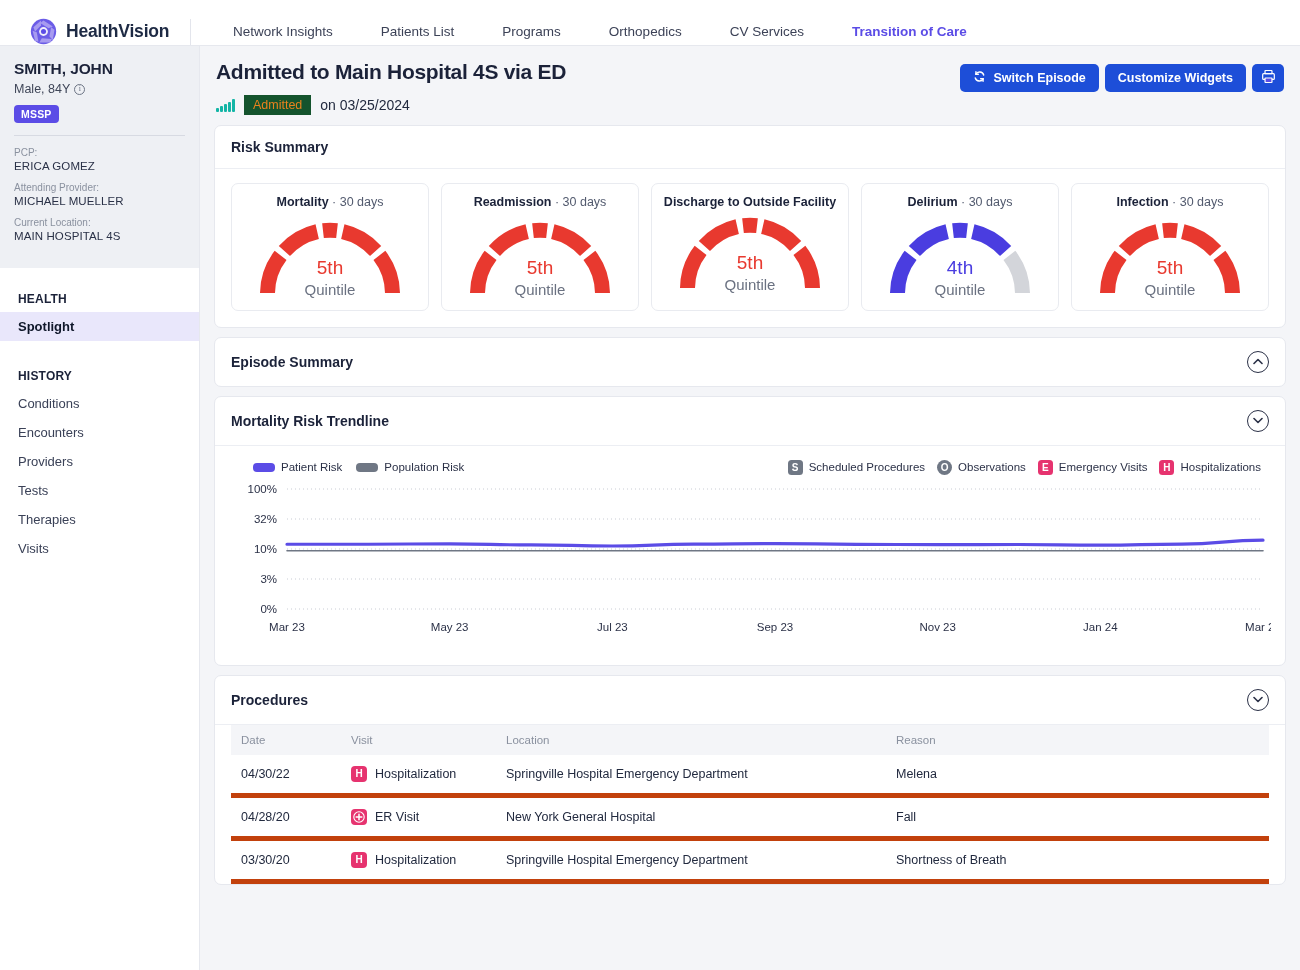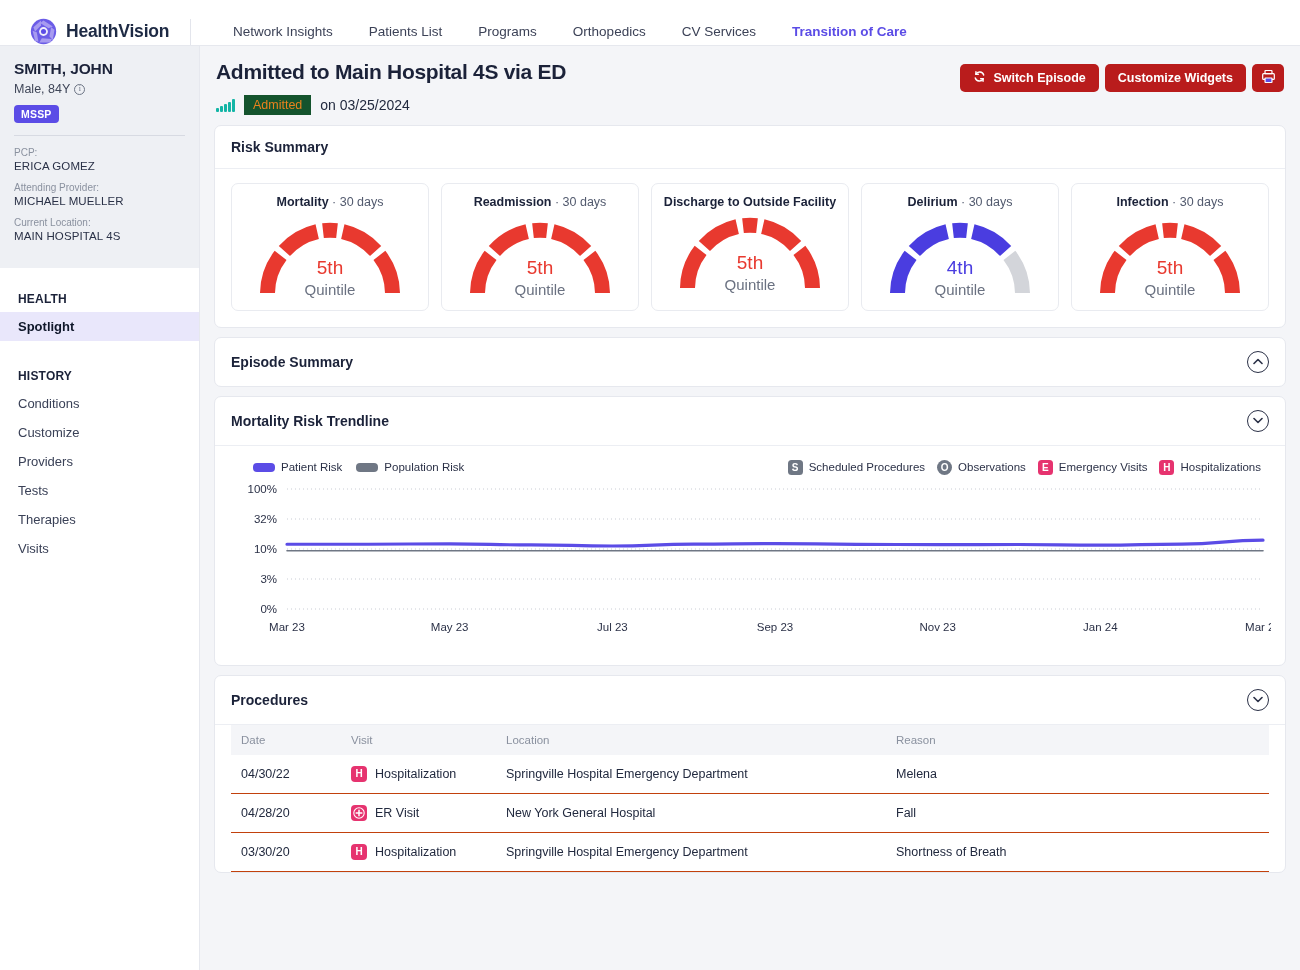--- a/index.html
+++ b/index.html
@@ -14,21 +14,21 @@
 
   
   .topnav {
     height: 46px; background:#ffffff; display:flex; align-items:flex-end;
     border-bottom:1px solid #e6e8ee; position:relative; z-index:5;padding-left:16px;
   }
   .brand { display:flex; align-items:center; gap:9px; width:168px; padding-left:14px; }
   .brand-logo { width:27px; height:27px; flex:none; }
   .brand-name { font-size:17.5px; font-weight:bold; color:#1e2a44; letter-spacing:-0.2px; }
   .nav-sep { width:1px; height:26px; background:#e3e5ec; margin-left:6px; }
-  .nav-items { display:flex; align-items:center; gap:0; margin-left:24px; }
+  .nav-items { display:flex; align-items:center; gap:12px; margin-left:24px; }
   .nav-item {
     font-size:13.5px; color:#3c4257; padding:6px 18px; cursor:pointer;
     white-space:nowrap;
   }
   .nav-item.active { color:#5b4ce6; font-weight:bold; }
 
   
   .body-wrap { display:flex; height:924px; }
 
   
@@ -72,21 +72,21 @@
   .bars { display:flex; align-items:flex-end; gap:1.5px; height:13px; }
   .bars i { width:2.6px; background:#13b5a6; border-radius:1px; display:block; }
   .badge-admitted {
     background:#14532d; color:#e9821d; font-size:12.5px; padding:3px 9px;
     border-radius:0; font-weight:500;
   }
   .sub-date { font-size:14px; color:#222a3f; }
 
   .head-actions { position:absolute; right:2px; top:18px; display:flex; gap:6px; }
   .btn {
-    background:#b91c1c; color:#fff; border:none; border-radius:5px;
+    background:#1d4ed8; color:#fff; border:none; border-radius:5px;
     font-size:12.5px; font-weight:bold; padding:0 13px; height:28px;
     display:inline-flex; align-items:center; gap:7px; cursor:pointer;
     font-family:"Liberation Sans", sans-serif;
   }
   .btn-icon { width:32px; padding:0; justify-content:center; }
 
   
   .card {
     background:#fff; border:1px solid #e6e8ee; border-radius:7px; margin-bottom:9px;
   }
@@ -132,21 +132,21 @@
   .chart-area { margin-top:6px; }
 
   
   .tbl { width:100%; border-collapse:collapse; table-layout:fixed; }
   .tbl thead th {
     background:#f4f5f8; font-size:11.5px; color:#8a919f; font-weight:normal;
     text-align:left; padding:9px 10px;
   }
   .tbl tbody td {
     font-size:12.5px; color:#222a3f; padding:11px 10px;
-    border-bottom:1px solid #c2410c;
+    border-bottom:5px solid #c2410c;
   }
   .tbl-wrap { padding:0 16px 0 16px; }
   .visit-cell { display:flex; align-items:center; gap:8px; }
   .vbadge {
     width:16px; height:16px; border-radius:4px; color:#fff; font-size:10px; font-weight:bold;
     display:inline-flex; align-items:center; justify-content:center; flex:none;
   }
   .cross-badge {
     width:16px; height:16px; border-radius:4px; background:#e6336f; flex:none;
     display:inline-flex; align-items:center; justify-content:center;
@@ -210,21 +210,21 @@
           <div class="pt-value">MAIN HOSPITAL 4S</div>
         </div>
       </div>
 
       <div class="nav-section">
         <div class="sec-title">HEALTH</div>
         <div class="side-link active">Spotlight</div>
 
         <div class="sec-title" style="margin-top:18px">HISTORY</div>
         <div class="side-link">Conditions</div>
-        <div class="side-link">Customize</div>
+        <div class="side-link">Encounters</div>
         <div class="side-link">Providers</div>
         <div class="side-link">Tests</div>
         <div class="side-link">Therapies</div>
         <div class="side-link">Visits</div>
       </div>
     </div>
 
     <div class="main">
 
       <div class="page-head">

